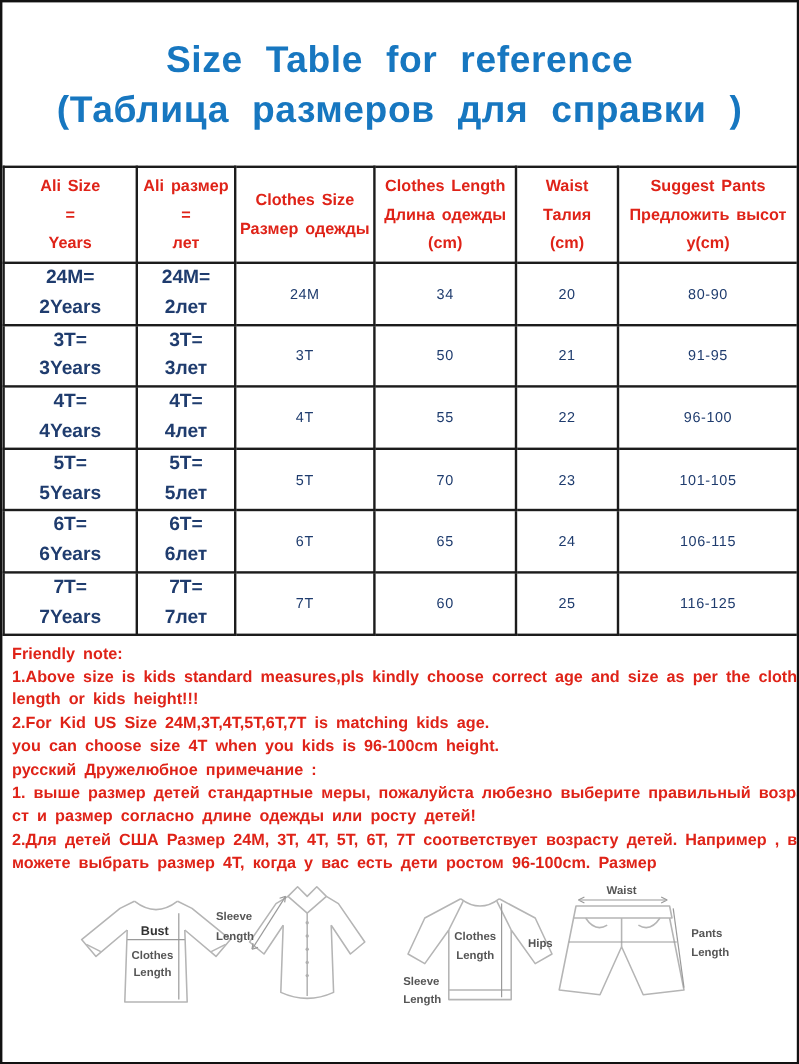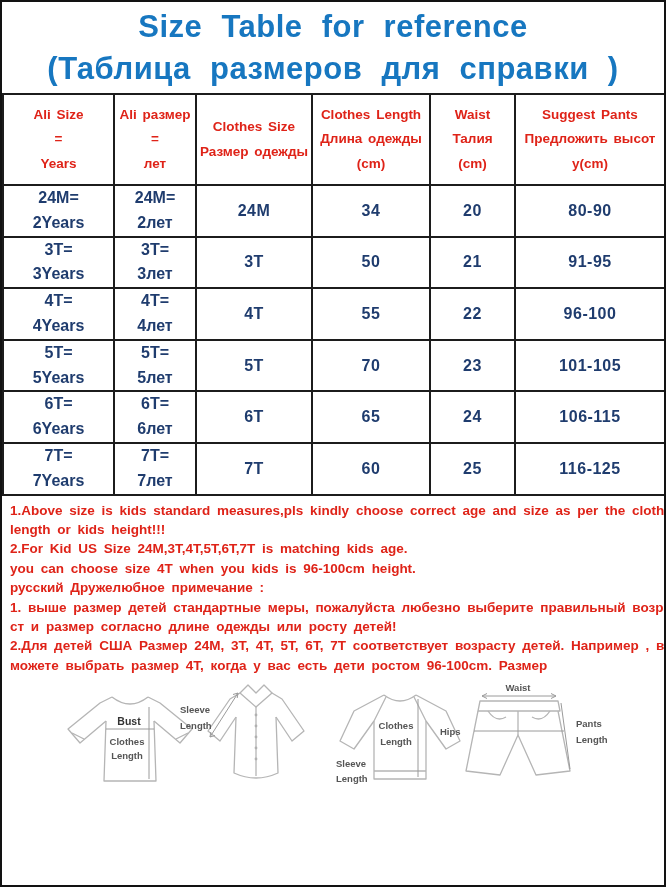--- a/index.html
+++ b/index.html
@@ -12,21 +12,21 @@
   *{box-sizing:border-box;}
   body{margin:0;background:#ffffff;font-family:"Liberation Sans",sans-serif;}
   .page{
     width:666px;height:887px;
     border:2px solid #121212;
     background:#ffffff;
     overflow:hidden;
   }
   
   .title-block{
-    height:91px;
+    height:136px;
     display:flex;flex-direction:column;justify-content:center;align-items:center;
     gap:11px;
   }
   .title-line{
     color:var(--blue);
     font-weight:bold;
     font-size:31px;
     letter-spacing:.5px;
     word-spacing:10px;
     line-height:1;
@@ -37,39 +37,39 @@
     border-collapse:collapse;
     table-layout:fixed;
   }
   .size-table th,.size-table td{
     border:2px solid var(--line);
     text-align:center;
     vertical-align:middle;
     padding:0;
     overflow:hidden;
   }
-  .size-table thead tr{height:91px;}
+  .size-table thead tr{height:80px;}
   .size-table tbody tr{height:49px;}
   .size-table th{
     color:var(--red);
     font-size:13.5px;
     font-weight:bold;
     line-height:1.8;
     word-spacing:2px;
   }
   td.cell-small{
     color:var(--navy);
     font-size:16px;
     font-weight:bold;
     line-height:1.55;
   }
   td.cell-big{
     color:var(--navy);
-    font-size:16px;
-    font-weight:bold;
+    font-size:12px;
+    font-weight:normal;
     letter-spacing:.5px;
   }
   
   .notes{padding:5px 8px 2px 8px;}
   .notes p{
     margin:0;
     color:var(--red);
     font-size:13.5px;
     font-weight:bold;
     line-height:19.4px;
@@ -219,20 +219,21 @@
         </td>
         <td class="cell-big">7T</td>
         <td class="cell-big">60</td>
         <td class="cell-big">25</td>
         <td class="cell-big">116-125</td>
       </tr>
     </tbody>
   </table>
 
   <section class="notes">
+    <p>Friendly note:</p>
     <p>1.Above size is kids standard measures,pls kindly choose correct age and size as per the clothes</p>
     <p>length or kids height!!!</p>
     <p>2.For Kid US Size 24M,3T,4T,5T,6T,7T  is matching kids age.</p>
     <p>you can choose size 4T when you kids is 96-100cm height.</p>
     <p>русский Дружелюбное примечание :</p>
     <p>1. выше размер детей стандартные меры, пожалуйста любезно выберите правильный возра</p>
     <p>ст и размер согласно длине одежды или росту детей!</p>
     <p>2.Для детей США Размер 24M, 3T, 4T, 5T, 6T, 7T соответствует возрасту детей. Например , вы</p>
     <p>можете выбрать размер 4T, когда у вас есть дети ростом 96-100cm. Размер</p>
   </section>

